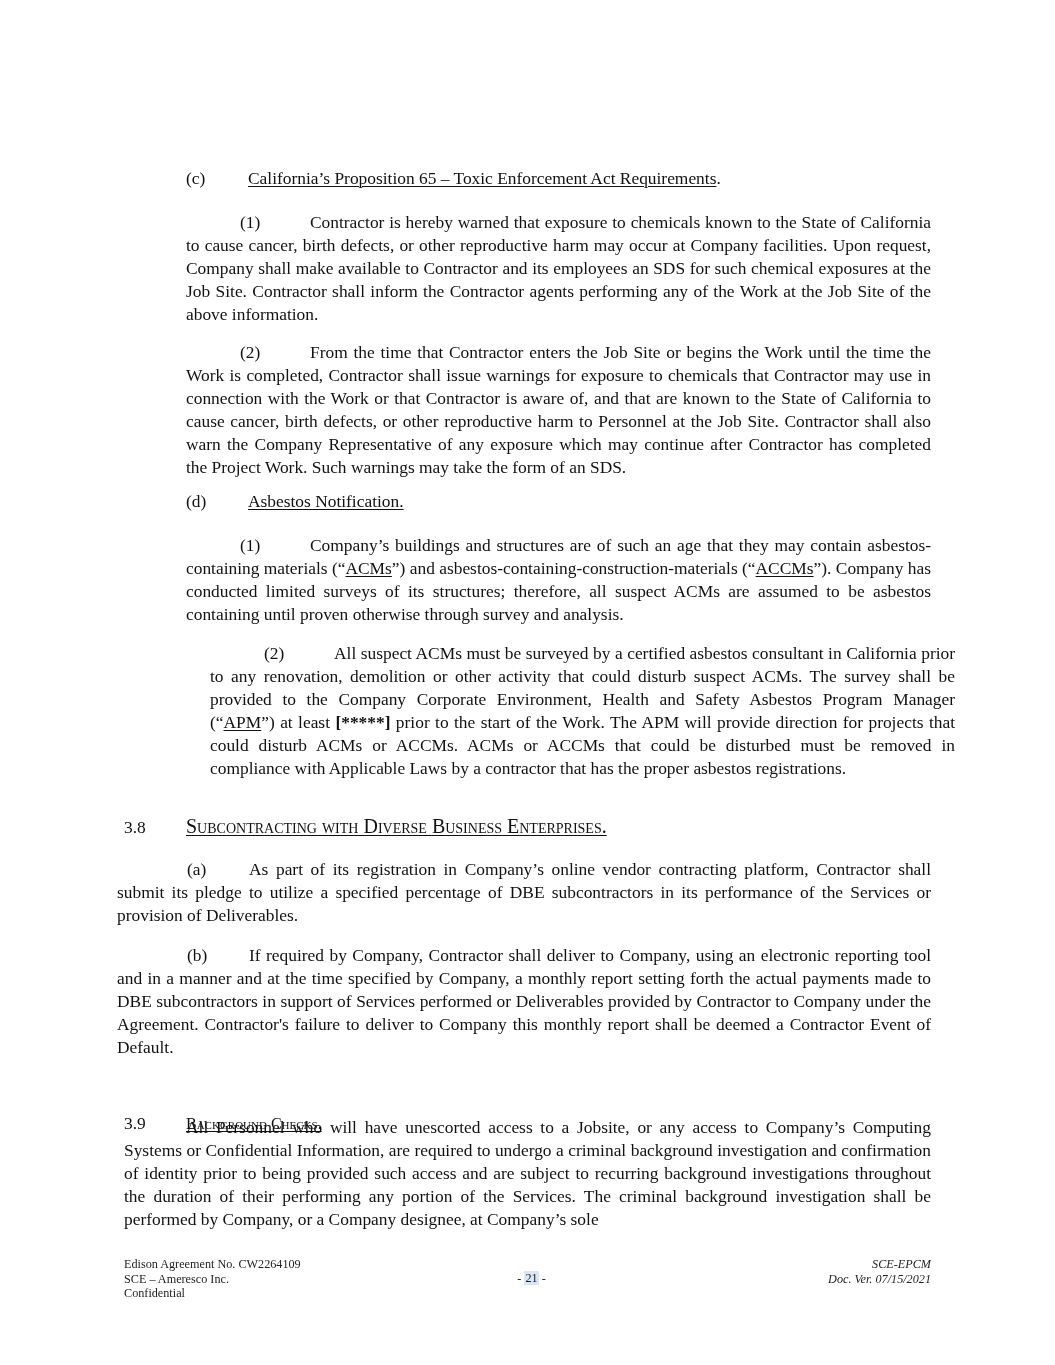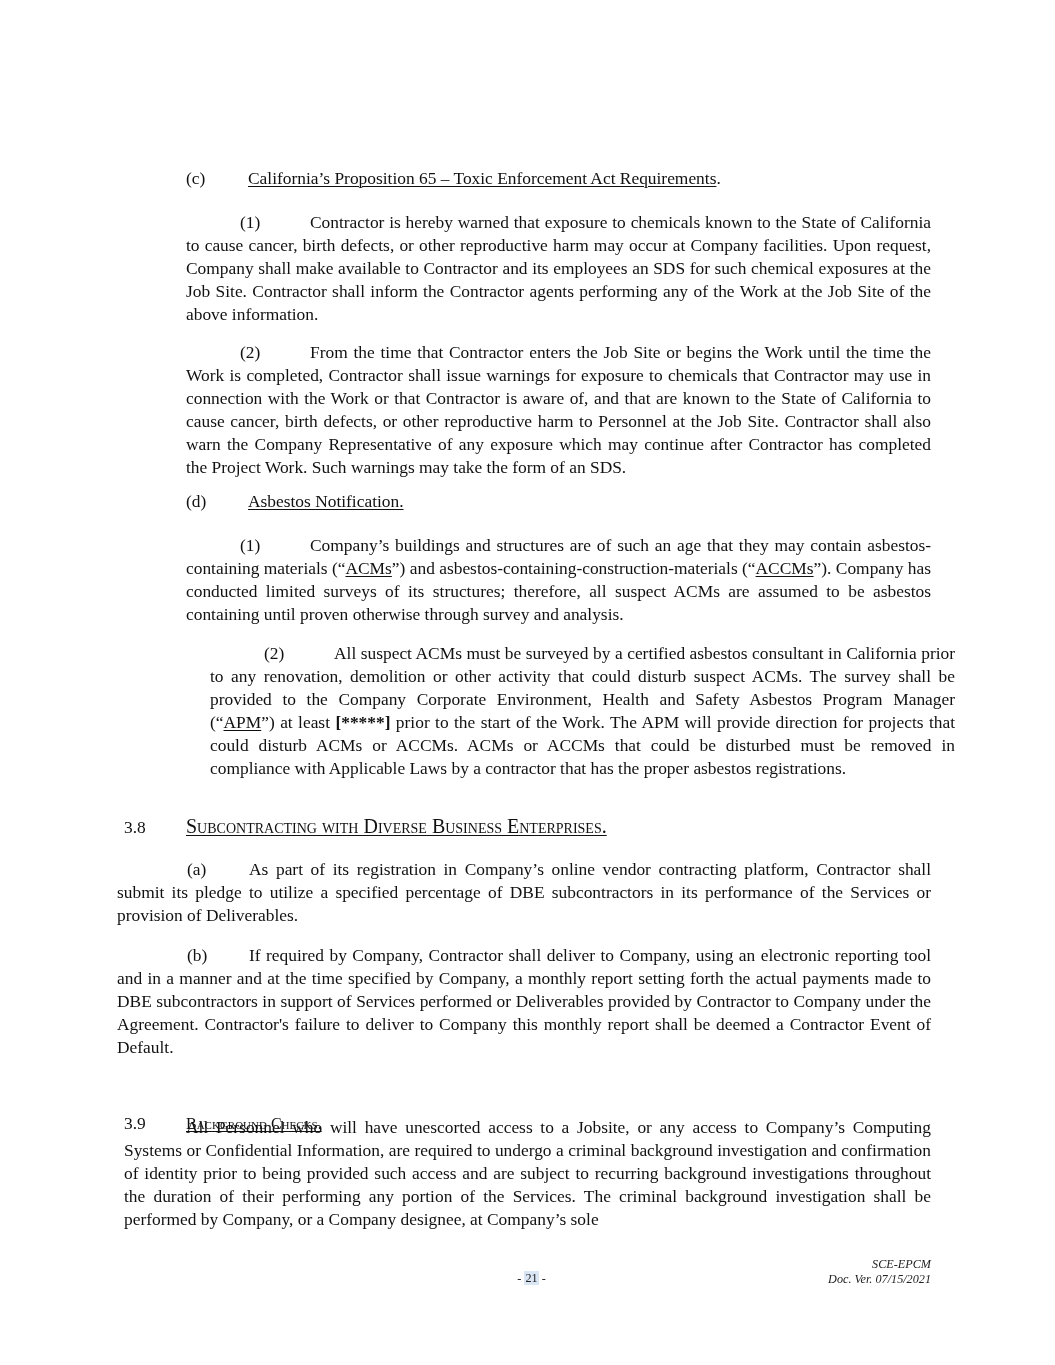--- a/index.html
+++ b/index.html
@@ -61,20 +61,25 @@
   </div>
 
   <div class="line" style="left:124px; top:1074px;">
     <span class="tab-label" style="width:62px;margin-top:39px;">3.9</span><span class="ul sc" style="font-size:16px;">Background Checks.</span>
   </div>
 
   <div class="para" style="left:124px; top:1116px; width:807px; text-indent:62px;">
     <span>All Personnel who will have unescorted access to a Jobsite, or any access to Company’s Computing Systems or Confidential Information, are required to undergo a criminal background investigation and confirmation of identity prior to being provided such access and are subject to recurring background investigations throughout the duration of their performing any portion of the Services.  The criminal background investigation shall be performed by Company, or a Company designee, at Company’s sole</span>
   </div>
 
+  <div class="footer" style="left:124px; top:1257px;">
+    <div>Edison Agreement No. CW2264109</div>
+    <div>SCE – Ameresco Inc.</div>
+    <div>Confidential</div>
+  </div>
 
   <div class="footer" style="left:4px; width:1055px; top:1271px; text-align:center;">
     <span>- </span><span class="pgnum-hl">21</span><span> -</span>
   </div>
 
   <div class="footer" style="right:124px; top:1257px; text-align:right;font-style:italic;">
     <div>SCE-EPCM</div>
     <div>Doc. Ver. 07/15/2021</div>
   </div>
 

